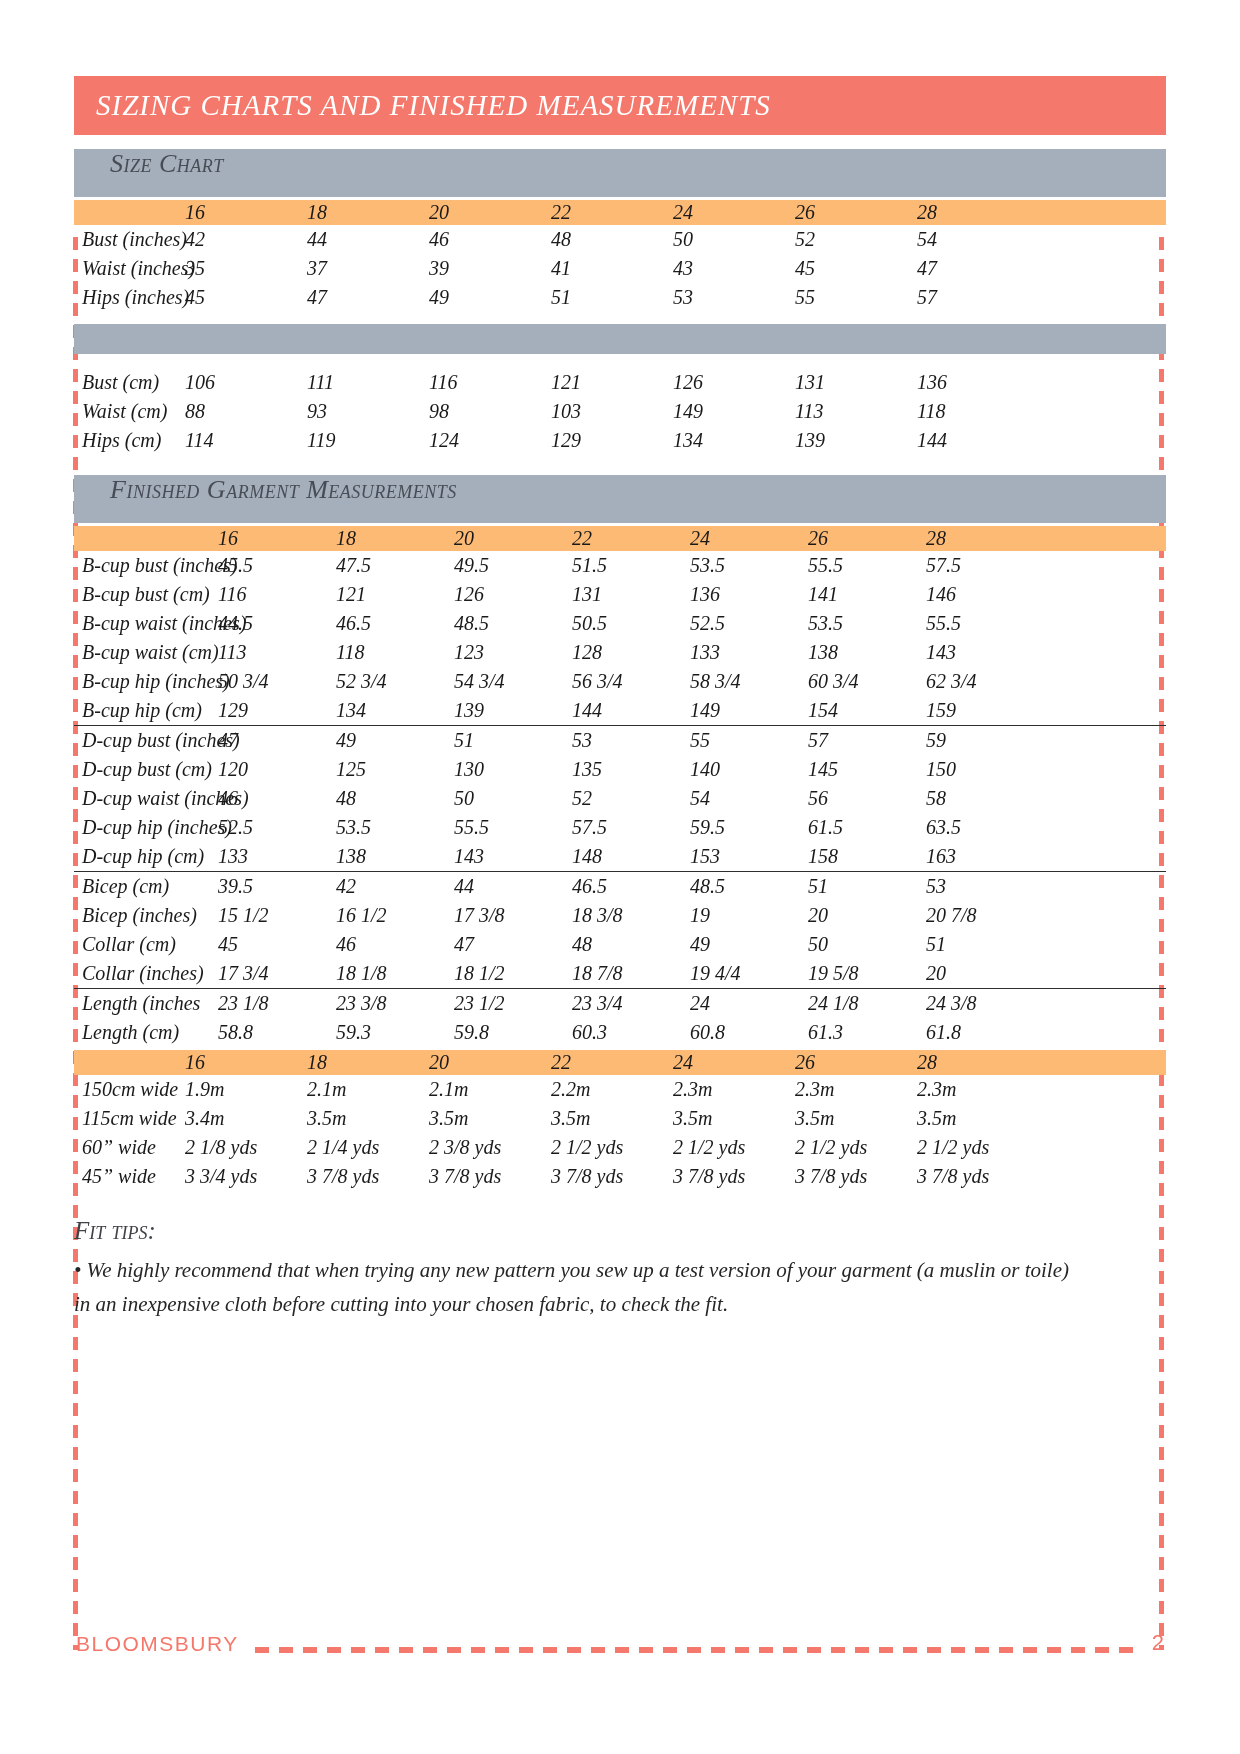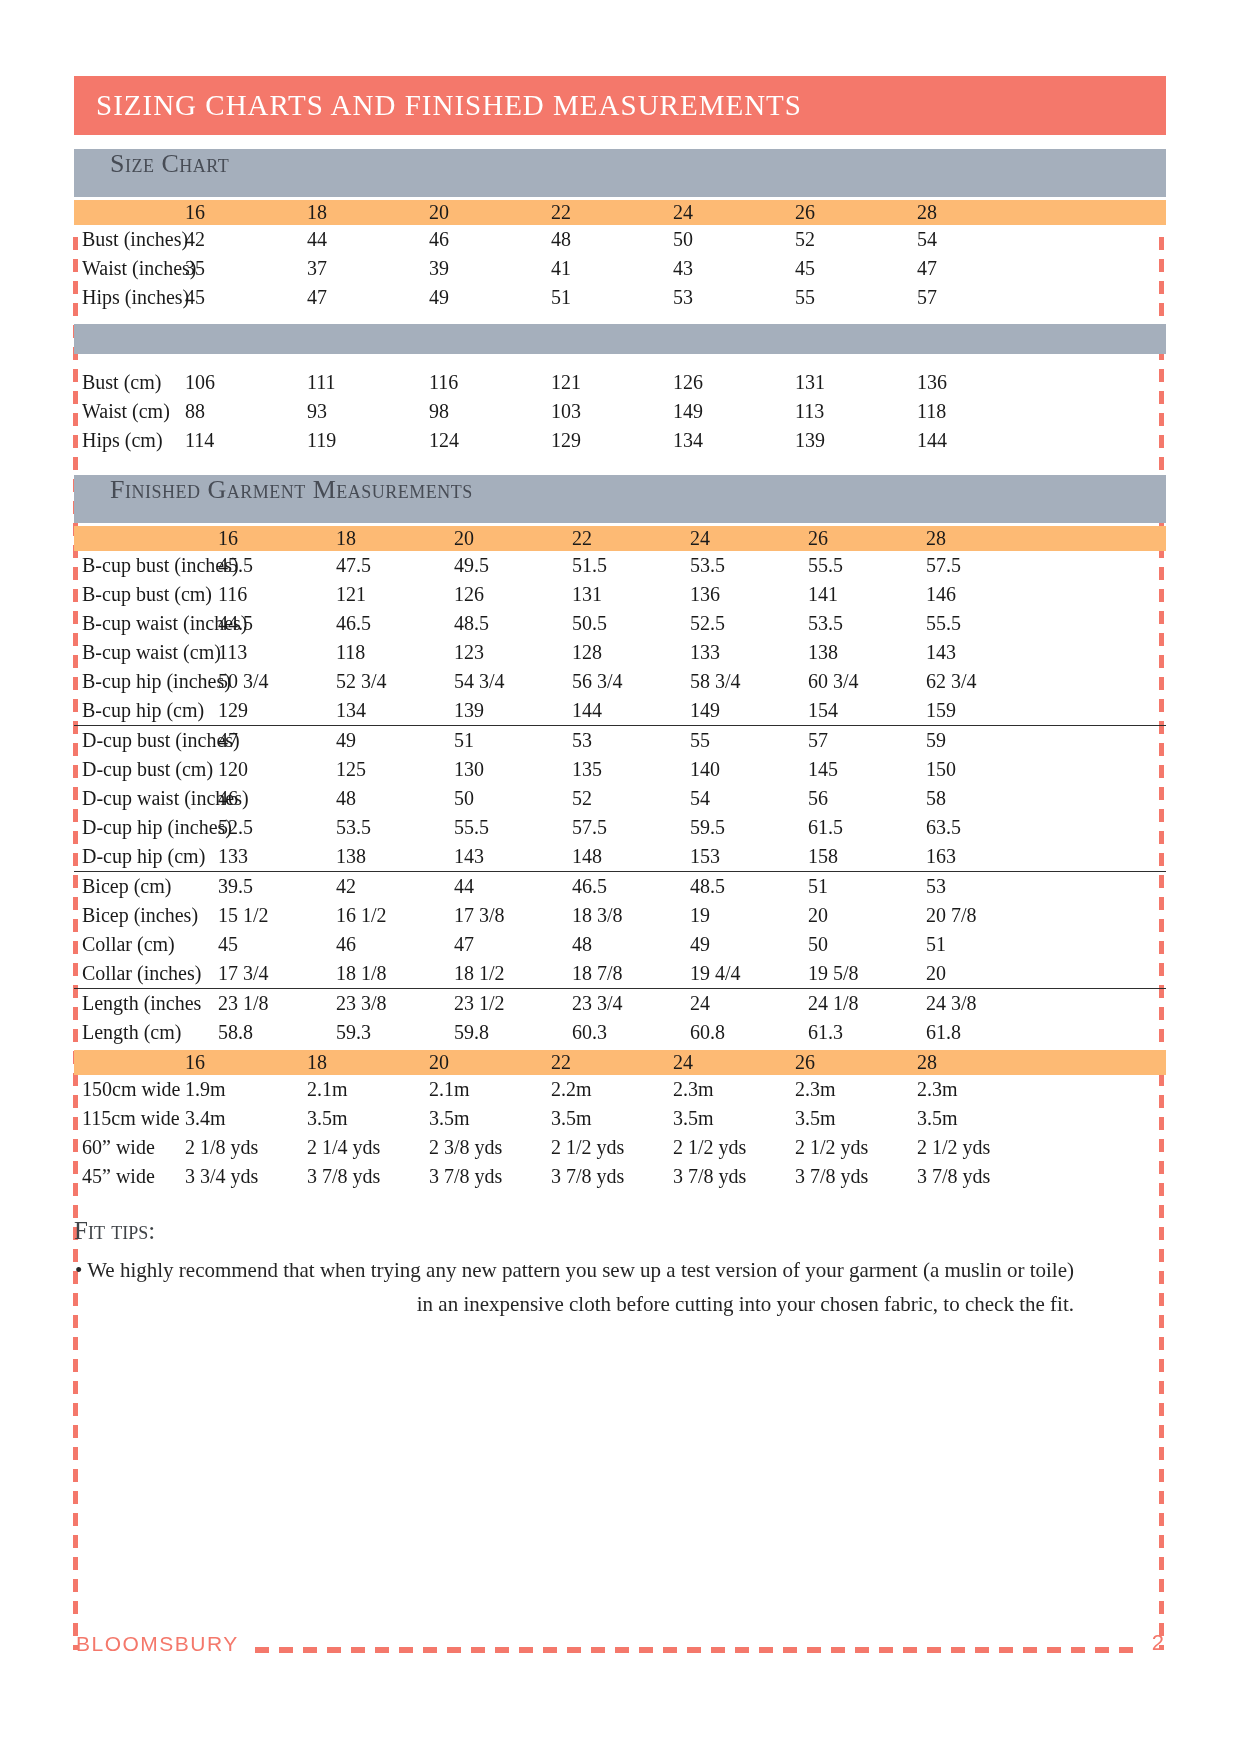--- a/index.html
+++ b/index.html
@@ -1,18 +1,18 @@
 <!DOCTYPE html>
 <html><head>
 <meta charset="utf-8">
 <style>
   html,body{margin:0;padding:0;background:#ffffff;}
   .page{position:relative;width:1240px;height:1754px;background:#ffffff;
         font-family:"Liberation Serif",serif;color:#1a1a1a;overflow:hidden;}
-  .content{position:absolute;left:74px;top:76px;width:1092px;}
+  .content{position:absolute;left:74px;top:76px;width:1092px;font-style:italic;}
 
   .title-band{background:#f4786b;height:59px;display:flex;align-items:center;
               padding-left:22px;box-sizing:border-box;margin-bottom:14px;}
   .title-band .t{color:#ffffff;font-size:29px;letter-spacing:1px;}
 
   .band{background:#a5afbc;}
   .section-band{height:48px;display:flex;align-items:flex-start;padding-left:36px;box-sizing:border-box;}
   .section-band .t{font-variant:small-caps;font-size:26px;color:#474c55;letter-spacing:.5px;}
 
   .gsc{display:grid;grid-template-columns:111px repeat(7,122px);}
@@ -22,21 +22,21 @@
   .trow{height:29px;align-items:center;font-size:20px;}
   .cell{white-space:nowrap;overflow:visible;}
   .lbl{padding-left:8px;}
 
   .spacer{height:30px;margin:12px 0 14px;}
   .rule-top{border-top:1px solid #2e2e2e;}
   .mt12{margin-top:20px;} .mt14{margin-top:14px;}
 
   .fit{margin-top:26px;width:1000px;}
   .fit-h{font-variant:small-caps;font-size:25px;color:#3f4347;margin:0 0 8px 0;}
-  .fit p{font-size:21px;line-height:34px;color:#262626;margin:0 0 2px 0;text-align:right;}
+  .fit p{font-size:21px;line-height:34px;color:#262626;margin:0 0 2px 0;}
 
   .vdash{position:absolute;width:5px;top:237px;height:1413px;
          background:repeating-linear-gradient(180deg,#f4786b 0 13px,transparent 13px 22px);}
   .vleft{left:73px;} .vright{left:1159px;}
 
   .footer{position:absolute;left:76px;right:76px;bottom:98px;display:flex;align-items:flex-end;
           font-family:Liberation Sans, sans-serif;color:#f4786b;}
   .brand{font-size:21px;letter-spacing:1.5px;}
   .fdash{flex:1;height:6px;margin:0 16px 3px 16px;
          background:repeating-linear-gradient(90deg,#f4786b 0 14px,transparent 14px 24px);}

